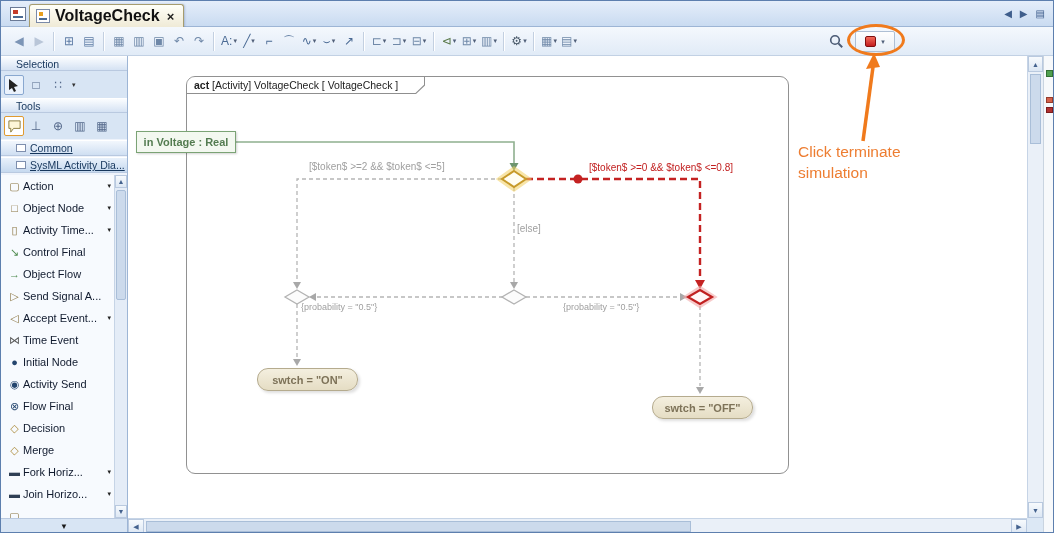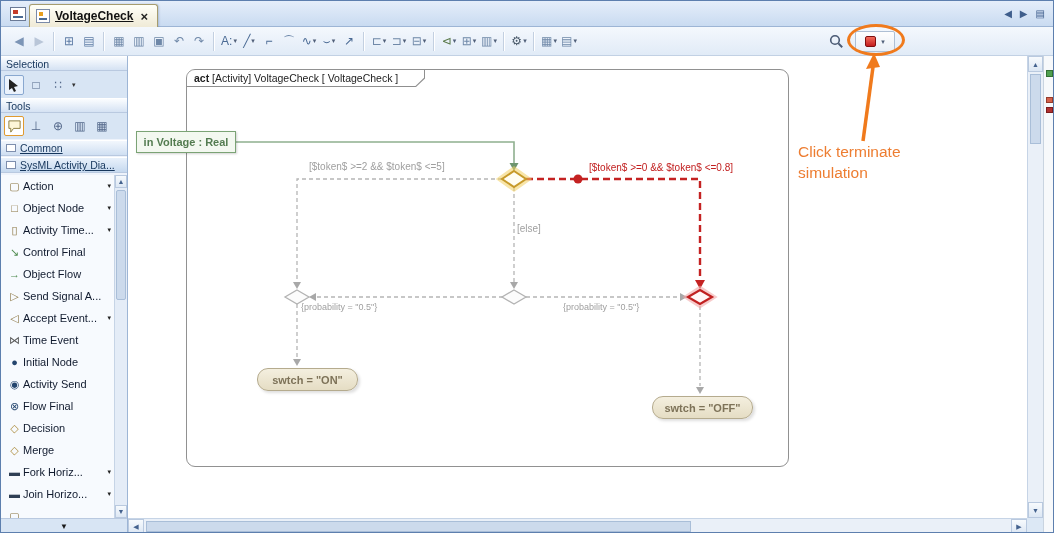--- a/index.html
+++ b/index.html
@@ -14,21 +14,21 @@
                  background:#fff; border:1px solid #6a7a96; }
   .window-icon .wi-red { position:absolute; left:2px; top:2px; width:5px; height:4px; background:#c43c2c; }
   .window-icon .wi-blue { position:absolute; left:2px; top:8px; width:10px; height:2px; background:#4a6a94; }
   .doc-tab { position:absolute; left:28px; top:3px; height:23px; display:flex; align-items:center;
              gap:5px; padding:0 9px 0 6px; background:linear-gradient(#fffff8,#efead6);
              border:1px solid #a69c6e; border-bottom:none; border-radius:3px 3px 0 0;
              box-shadow:1px 0 2px rgba(80,100,140,.3); }
   .tab-icon { position:relative; width:14px; height:14px; background:#fff; border:1px solid #7a8aa8; }
   .tab-icon .ti-a { position:absolute; left:2px; top:2px; width:4px; height:4px; background:#e8a020; }
   .tab-icon .ti-b { position:absolute; left:2px; top:8px; width:8px; height:2px; background:#4a6a94; }
-  .tab-title { font-size:12px; font-weight:bold; color:#111;text-decoration:underline; }
+  .tab-title { font-size:16px; font-weight:bold; color:#111; }
   .tab-close { font-size:13px; font-weight:bold; color:#222; margin-left:2px; line-height:1; }
   .tab-nav { position:absolute; right:8px; top:7px; display:flex; gap:8px;
              font-size:10px; color:#3f5e8c; }
   .tab-nav span { line-height:12px; }
 
   
   .toolbar { position:absolute; left:0; top:26px; width:100%; height:29px;
              background:linear-gradient(#f4f8fd,#e1ebf7); border-bottom:1px solid #c2d1e4;
              display:flex; align-items:center; padding-left:8px; }
   .tb-group { display:flex; align-items:center; gap:1px; }
@@ -46,21 +46,21 @@
                display:flex; align-items:center; justify-content:center; gap:4px; }
   .term-square { width:11px; height:11px; border-radius:2px;
                  background:linear-gradient(#f26a5a,#c41e1e); border:1px solid #7e0f0f; }
 
   
   .palette { position:absolute; left:0; top:55px; width:127px; height:478px;
              background:#eef3fb; border-right:1px solid #9db5d5; overflow:hidden; }
   .pal-header { position:absolute; left:0; width:126px; height:15px;
                 background:linear-gradient(#fbfdff,#d5e2f3); border-top:1px solid #ffffff;
                 border-bottom:1px solid #b9c9e0; font-size:10.5px; color:#16365c;
-                display:flex; align-items:center; padding-left:5px; gap:4px; }
+                display:flex; align-items:center; padding-left:15px; gap:4px; }
   .pal-header.cat { height:16px; background:linear-gradient(#f2f7fd,#cfdff2);text-decoration:underline; }
   .ph-ico { width:10px; height:8px; border:1px solid #7e8fae; background:#fff; flex:none; }
   .pal-iconrow { position:absolute; left:0; width:126px; background:#d8e5f4;
                  display:flex; align-items:center; gap:2px; padding-left:3px; }
   .mini-btn { width:20px; height:20px; display:flex; align-items:center; justify-content:center;
               border:1px solid transparent; border-radius:2px; color:#54688a; font-size:12px; flex:none; }
   .mini-btn.sel-blue { background:#eaf2fc; border-color:#89a8d0; }
   .mini-btn.sel-orange { background:#fff; border-color:#e09a30; }
   .mini-caret { font-size:7px; color:#333; margin-left:2px; }
   .pal-items { position:absolute; left:0; top:119px; width:113px; background:#f7fafe; }
@@ -77,21 +77,21 @@
   .pal-scroll .sb-btn { position:absolute; left:0; width:12px; height:13px; }
   .pal-thumb { position:absolute; left:1px; top:15px; width:10px; height:110px;
                background:#ccdaec; border:1px solid #a9bed8; border-radius:2px; }
   .pal-bottom { position:absolute; left:0; top:462px; width:126px; height:16px;
                 background:#d8e5f4; border-top:1px solid #b9c9e0; display:flex;
                 align-items:center; justify-content:center; font-size:8px; color:#1a1a1a; }
 
   
   .canvas { position:absolute; left:127px; top:55px; width:899px; height:462px;
             background:#fff; overflow:hidden; }
-  .frame { position:absolute; left:58px; top:13px; width:603px; height:398px;
+  .frame { position:absolute; left:58px; top:20px; width:603px; height:398px;
            border:1px solid #919191; border-radius:9px; }
   .frame-label { position:absolute; left:0; top:0; width:238px; height:17px; }
   .frame-label-bg { position:absolute; inset:0; background:#8f8f8f; border-top-left-radius:8px;
                     clip-path:polygon(0 0,100% 0,100% 50%,calc(100% - 9px) 100%,0 100%); }
   .frame-label-bg::after { content:""; position:absolute; left:0; top:0; right:1px; bottom:1px;
                     background:#fff; border-top-left-radius:8px;
                     clip-path:polygon(0 0,100% 0,100% 48%,calc(100% - 8.5px) 100%,0 100%); }
   .frame-text { position:absolute; left:7px; top:2px; font-size:10.5px; color:#222; white-space:nowrap; }
   .frame-kind { font-weight:bold; }
   .dsvg { position:absolute; left:0; top:0; }

